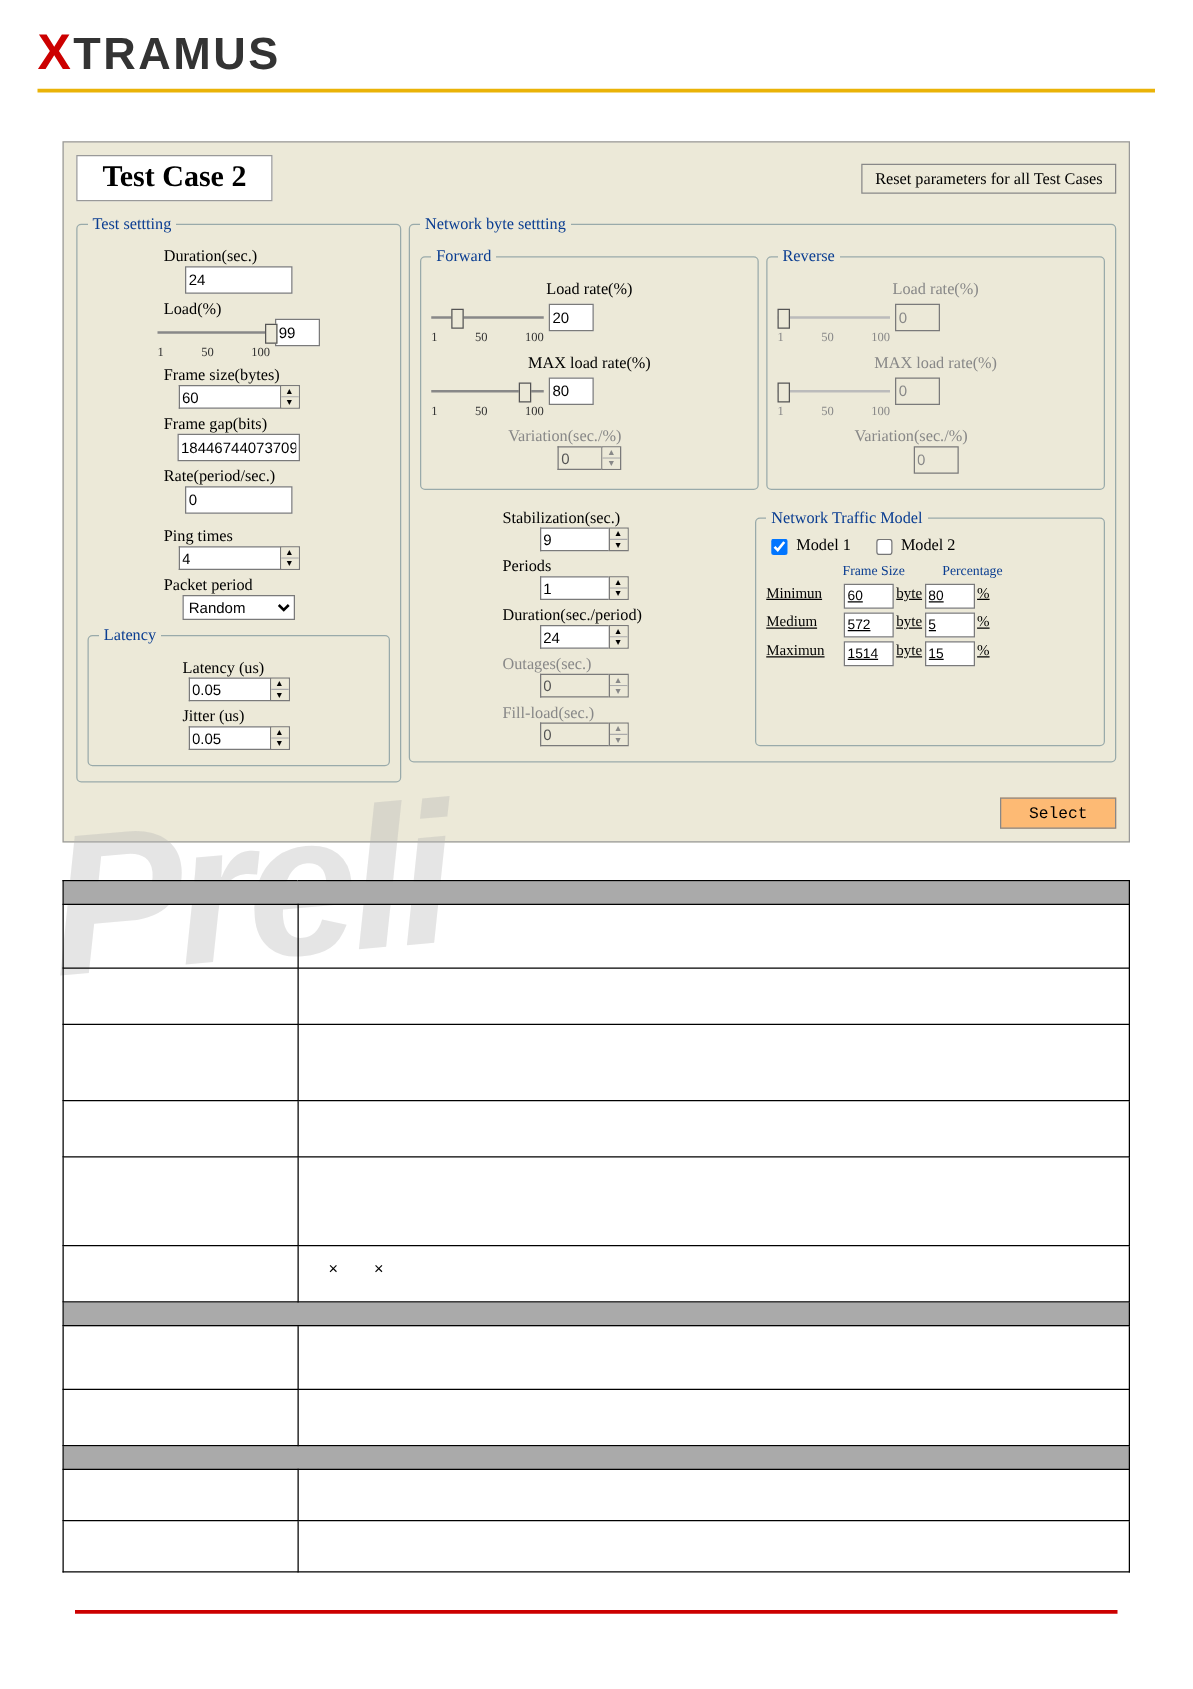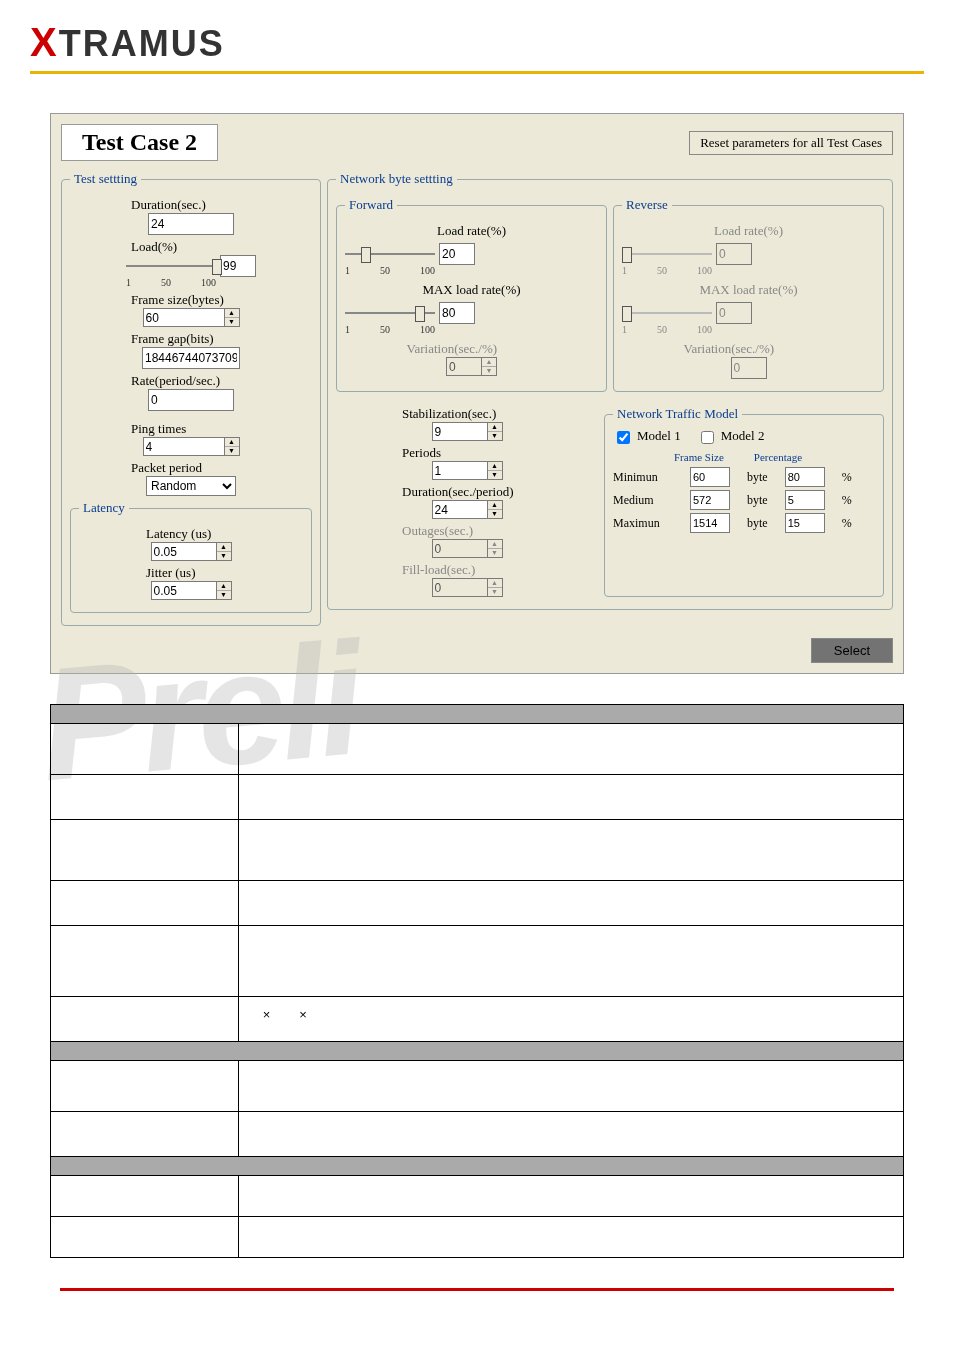--- a/index.html
+++ b/index.html
@@ -166,36 +166,37 @@
   select.sel {
     width: 90px;
     height: 20px;
     border: 1px solid #7a7a7a;
     font-size: 12px;
     background: #fff;
   }
   .subcols { display: flex; gap: 6px; }
   .traffic-row {
     display: flex;
-    align-items: center;
+    align-items: flex-start;
     font-size: 12px;
     margin: 3px 0;
-    gap: 17px;
+    gap: 2px;
     font-family: "Times New Roman", serif;
+    text-decoration: underline;
   }
   .traffic-row .mlbl { width: 60px; }
   input.sm { width: 34px; height: 16px; font-size: 11px; border: 1px solid #7a7a7a; padding: 1px 2px; }
   .chk { display: inline-flex; align-items: flex-start; gap: 4px; font-size: 13px; font-family: "Times New Roman", serif; }
   .select-btn {
     float: right;
     margin-top: 8px;
-    background: #737373;
+    background: #fdba74;
     border: 1px solid #888;
     padding: 4px 22px;
-    font-family: Liberation Sans, sans-serif;
+    font-family: Liberation Mono, monospace;
     font-size: 13px;
     cursor: pointer;
   }
   .watermark {
     position: absolute;
     font-size: 160px;
     color: rgba(180,180,180,0.35);
     font-weight: bold;
     font-style: italic;
     font-family: Arial, sans-serif;

